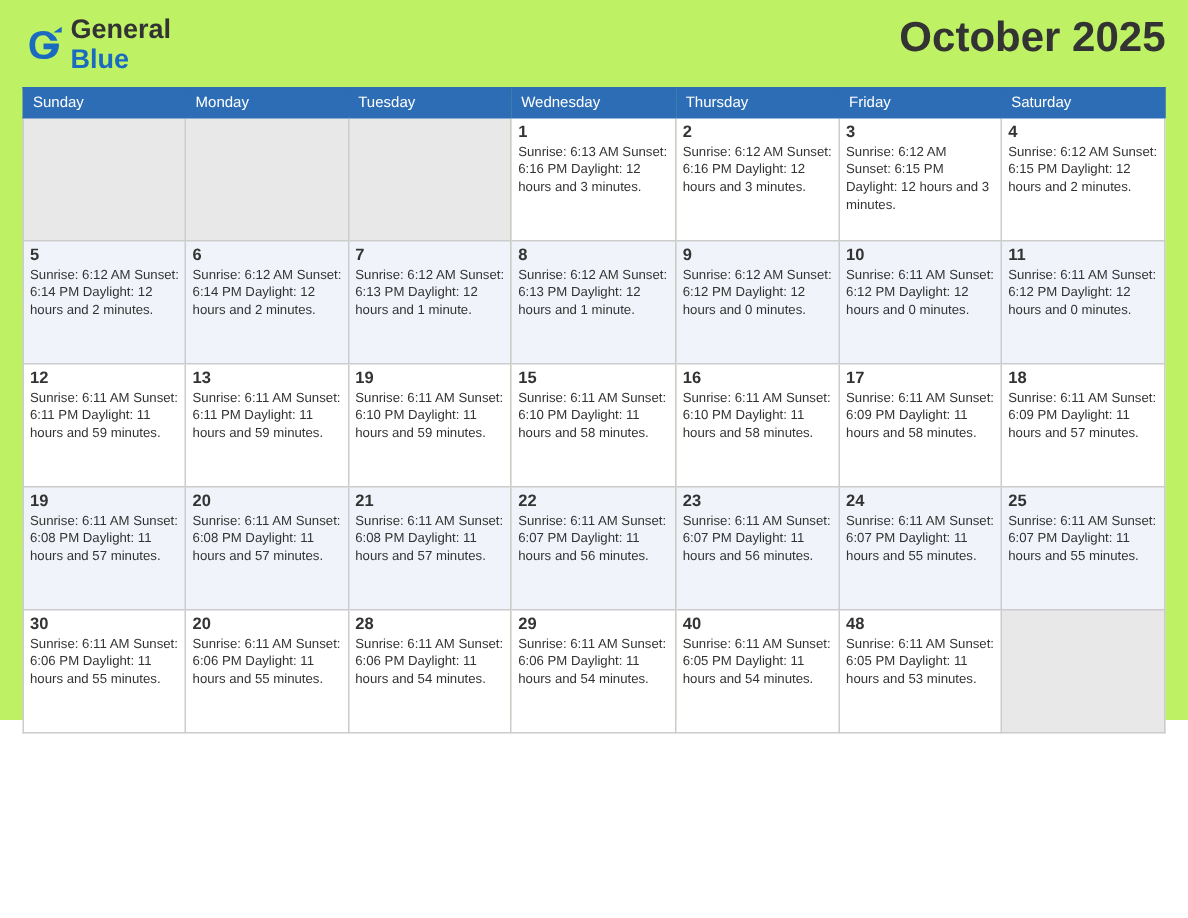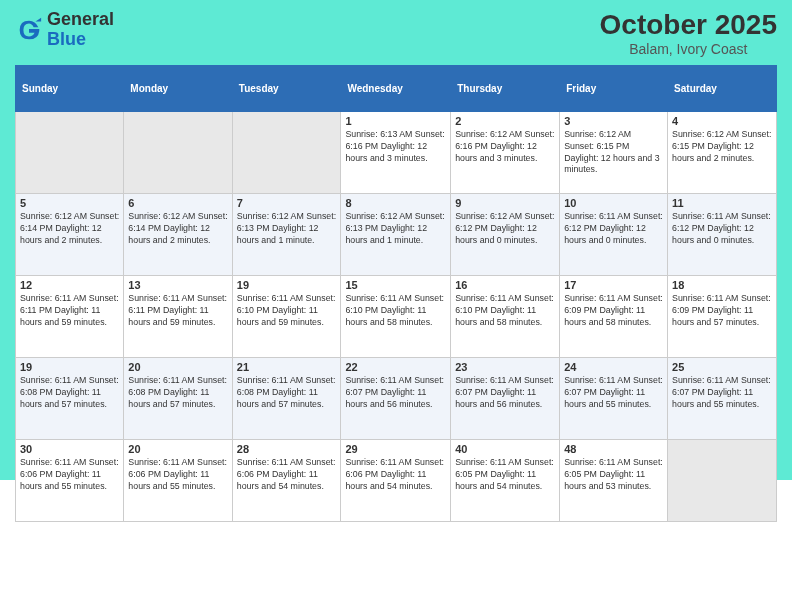--- a/index.html
+++ b/index.html
@@ -6,21 +6,21 @@
     body {
       width: 792px;
       height: 612px;
       font-family: Arial, sans-serif;
       background: #fff;
       overflow: hidden;
     }
     .page {
       width: 792px;
       height: 480px;
-      background: #5eead4;
+      background: #bef264;
       padding: 10px 15px;
     }
     .header {
       display: flex;
       justify-content: space-between;
       align-items: flex-start;
       margin-bottom: 8px;
     }
     .logo {
       display: flex;
@@ -52,23 +52,23 @@
       color: #555;
     }
     table {
       width: 100%;
       border-collapse: collapse;
       font-size: 9.5px;
     }
     thead th {
       background: #2d6db5;
       color: #fff;
-      font-weight: bold;
+      font-weight: normal;
       text-align: left;
-      padding: 17px 6px;
+      padding: 4px 6px;
       font-size: 10px;
       border: 1px solid #2d6db5;
       margin-top: 16px;
     }
     tbody td {
       border: 1px solid #ccc;
       vertical-align: top;
       padding: 3px 4px;
       height: 82px;
       width: 113px;
@@ -107,21 +107,20 @@
         <path d="M5 15 Q5 5 15 5 Q22 5 25 12 L20 12 Q18 8 15 8 Q9 8 9 15 Q9 22 15 22 Q19 22 21 18 L15 18 L15 14 L26 14 L26 16 Q25 25 15 25 Q5 25 5 15Z" fill="#1a6bbf"></path>
         <path d="M22 6 L28 6 L28 2 L22 6Z" fill="#1a6bbf"></path>
       </svg>
       <div class="logo-text">
         <div class="logo-general">General</div>
         <div class="logo-blue">Blue</div>
       </div>
     </div>
     <div class="title-block">
       <div class="month-title">October 2025</div>
-      <div class="location">Balam, Ivory Coast</div>
     </div>
   </div>
 
   <table>
     <thead>
       <tr>
       <th>Sunday</th>
           <th>Monday</th>
           <th>Tuesday</th>
           <th>Wednesday</th>

